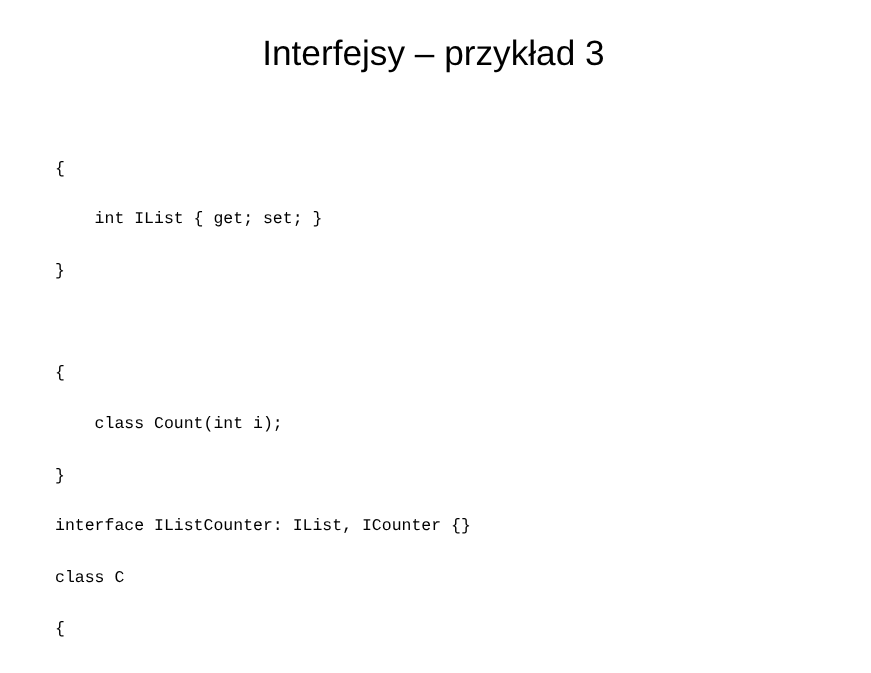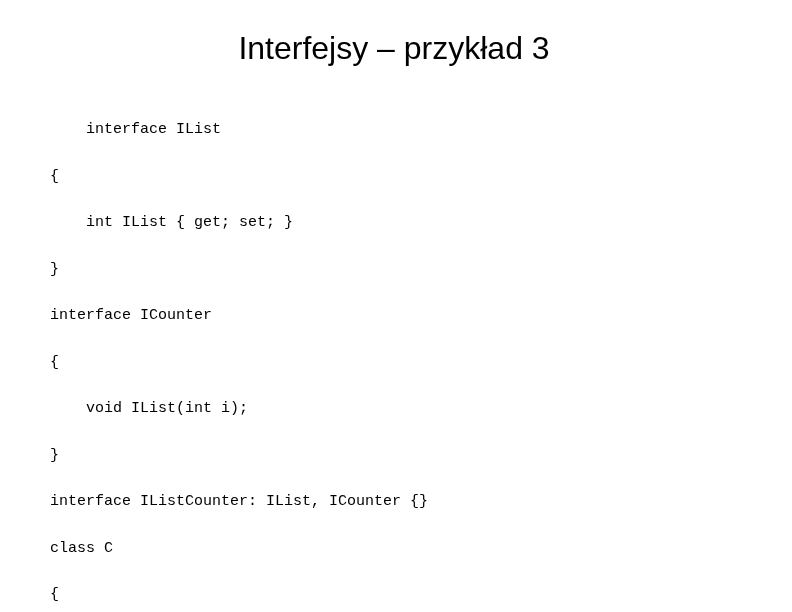--- a/index.html
+++ b/index.html
@@ -43,27 +43,26 @@
       align-self: flex-start;
       padding-left: 10px;
     }
   </style>
 </head>
 <body>
 
 <div class="page-container">
   <h1 class="title">Interfejsy – przykład 3</h1>
   <div class="code-block">
-    <span>interface IList</span>
     <br><span>{</span>
     <br><span>    int IList { get; set; }</span>
     <br><span>}</span>
-    <br><span>interface ICounter</span>
+    <br>
     <br><span>{</span>
-    <br><span>    void IList(int i);</span>
+    <br><span>    class Count(int i);</span>
     <br><span>}</span>
     <br><span>interface IListCounter: IList, ICounter {}</span>
     <br><span>class C</span>
     <br><span>{</span>
     <br>
     <br>
     <br>
     <br>
     <br>
     <br>

